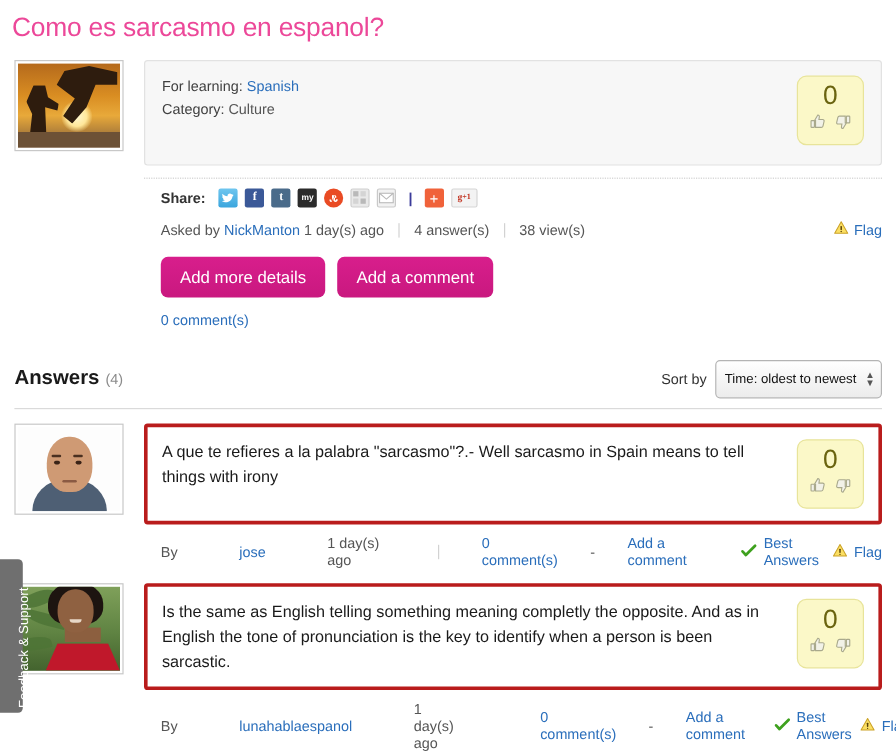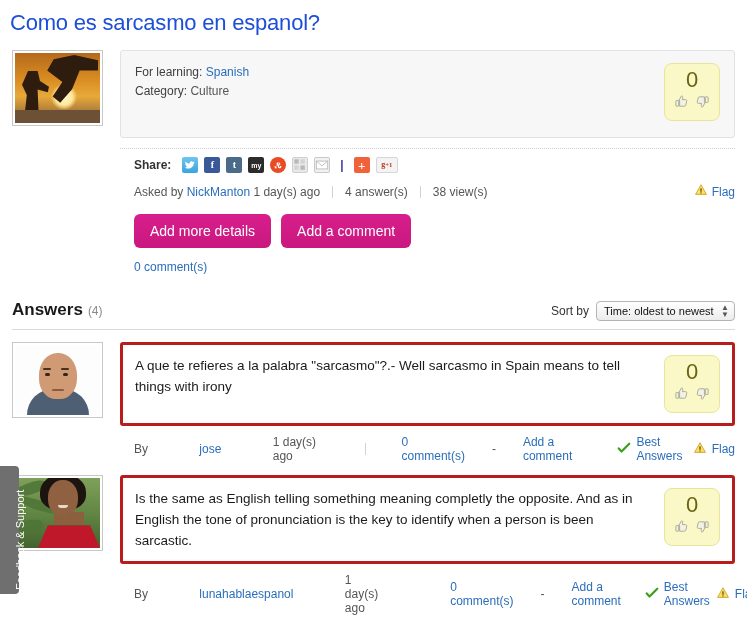--- a/index.html
+++ b/index.html
@@ -8,21 +8,21 @@
     width: 747px; height: 630px;
     background: #ffffff;
     font-family: "Liberation Sans", sans-serif;
     overflow: hidden;
   }
   .page { position: relative; width: 747px; height: 630px; }
 
   
   .page-title {
     font-size: 22px;
-    color: #1d4ed8;
+    color: #ec4899;
     font-weight: normal;
     padding: 10px 0 0 10px;
     margin: 0;
     letter-spacing: -0.2px;
   }
 
   
   .question-wrap {
     margin-top: 14px;
     padding: 0 12px 0 12px;
@@ -180,21 +180,21 @@
   }
   .answers-title { font-size: 17px; font-weight: bold; color: #1a1a1a; }
   .answers-count { font-size: 12px; color: #8b8b8b; margin-left: 5px; }
   .sort-wrap { margin-left: auto; display: flex; align-items: center; gap: 7px; font-size: 12px; color:#333; }
   .sort-select {
     font-size: 11px; font-family: "Liberation Sans", sans-serif;
     border: 1px solid #b4b4b4; border-radius: 4px;
     background: linear-gradient(#ffffff,#ececec);
     padding: 2px 20px 2px 7px;
     -webkit-appearance: none; appearance: none;
-    position: relative; color:#111; height: 20px;
+    position: relative; color:#111; height: 32px;
   }
   .select-holder { position: relative; display:inline-block; }
   .select-arrow {
     position: absolute; right: 6px; top: 50%; transform: translateY(-50%);
     font-size: 8px; color: #555; pointer-events: none; line-height: 7px; text-align:center;
   }
   .hr { border-top: 1px solid #dadada; margin: 0 12px; }
 
   .answer-row { display: flex; align-items: flex-start; padding: 12px 12px 0 12px; }
   .ans-panel {

